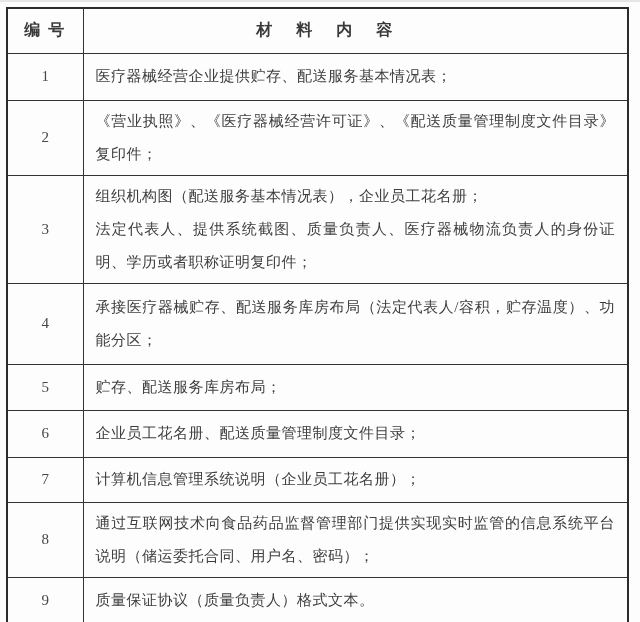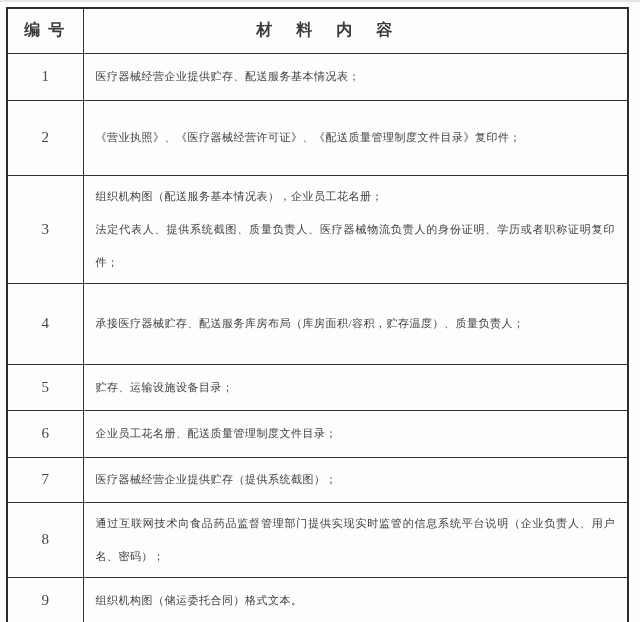--- a/index.html
+++ b/index.html
@@ -61,21 +61,21 @@
   tbody tr:nth-child(7) { height: 45px; }
   tbody tr:nth-child(8) { height: 73px; }
   tbody tr:nth-child(9) { height: 47px; }
   td.num {
     text-align: center;
     font-size: 15px;
     color: #474747;
   }
   td.content {
     padding: 4px 12px;
-    font-size: 11px;
+    font-size: 15px;
     line-height: 33px;
     color: #3e3e3e;
     letter-spacing: 0.5px;
   }
   td.content p {
     text-align: justify;
     text-justify: inter-character;
   }
 </style>
 </head>
@@ -111,48 +111,48 @@
       <tr>
         <td class="num">3</td>
         <td class="content">
           <p>组织机构图（配送服务基本情况表），企业员工花名册；</p>
           <p>法定代表人、提供系统截图、质量负责人、医疗器械物流负责人的身份证明、学历或者职称证明复印件；</p>
         </td>
       </tr>
       <tr>
         <td class="num">4</td>
         <td class="content">
-          <p>承接医疗器械贮存、配送服务库房布局（库房面积/容积，贮存温度）、质量负责人；</p>
+          <p>承接医疗器械贮存、配送服务库房布局（法定代表人/容积，贮存温度）、功能分区；</p>
         </td>
       </tr>
       <tr>
         <td class="num">5</td>
         <td class="content">
-          <p>贮存、运输设施设备目录；</p>
+          <p>贮存、配送服务库房布局；</p>
         </td>
       </tr>
       <tr>
         <td class="num">6</td>
         <td class="content">
           <p>企业员工花名册、配送质量管理制度文件目录；</p>
         </td>
       </tr>
       <tr>
         <td class="num">7</td>
         <td class="content">
-          <p>医疗器械经营企业提供贮存（提供系统截图）；</p>
+          <p>计算机信息管理系统说明（企业员工花名册）；</p>
         </td>
       </tr>
       <tr>
         <td class="num">8</td>
         <td class="content">
-          <p>通过互联网技术向食品药品监督管理部门提供实现实时监管的信息系统平台说明（企业负责人、用户名、密码）；</p>
+          <p>通过互联网技术向食品药品监督管理部门提供实现实时监管的信息系统平台说明（储运委托合同、用户名、密码）；</p>
         </td>
       </tr>
       <tr>
         <td class="num">9</td>
         <td class="content">
-          <p>组织机构图（储运委托合同）格式文本。</p>
+          <p>质量保证协议（质量负责人）格式文本。</p>
         </td>
       </tr>
     </tbody>
   </table>
 </div>
 
 </body></html>

